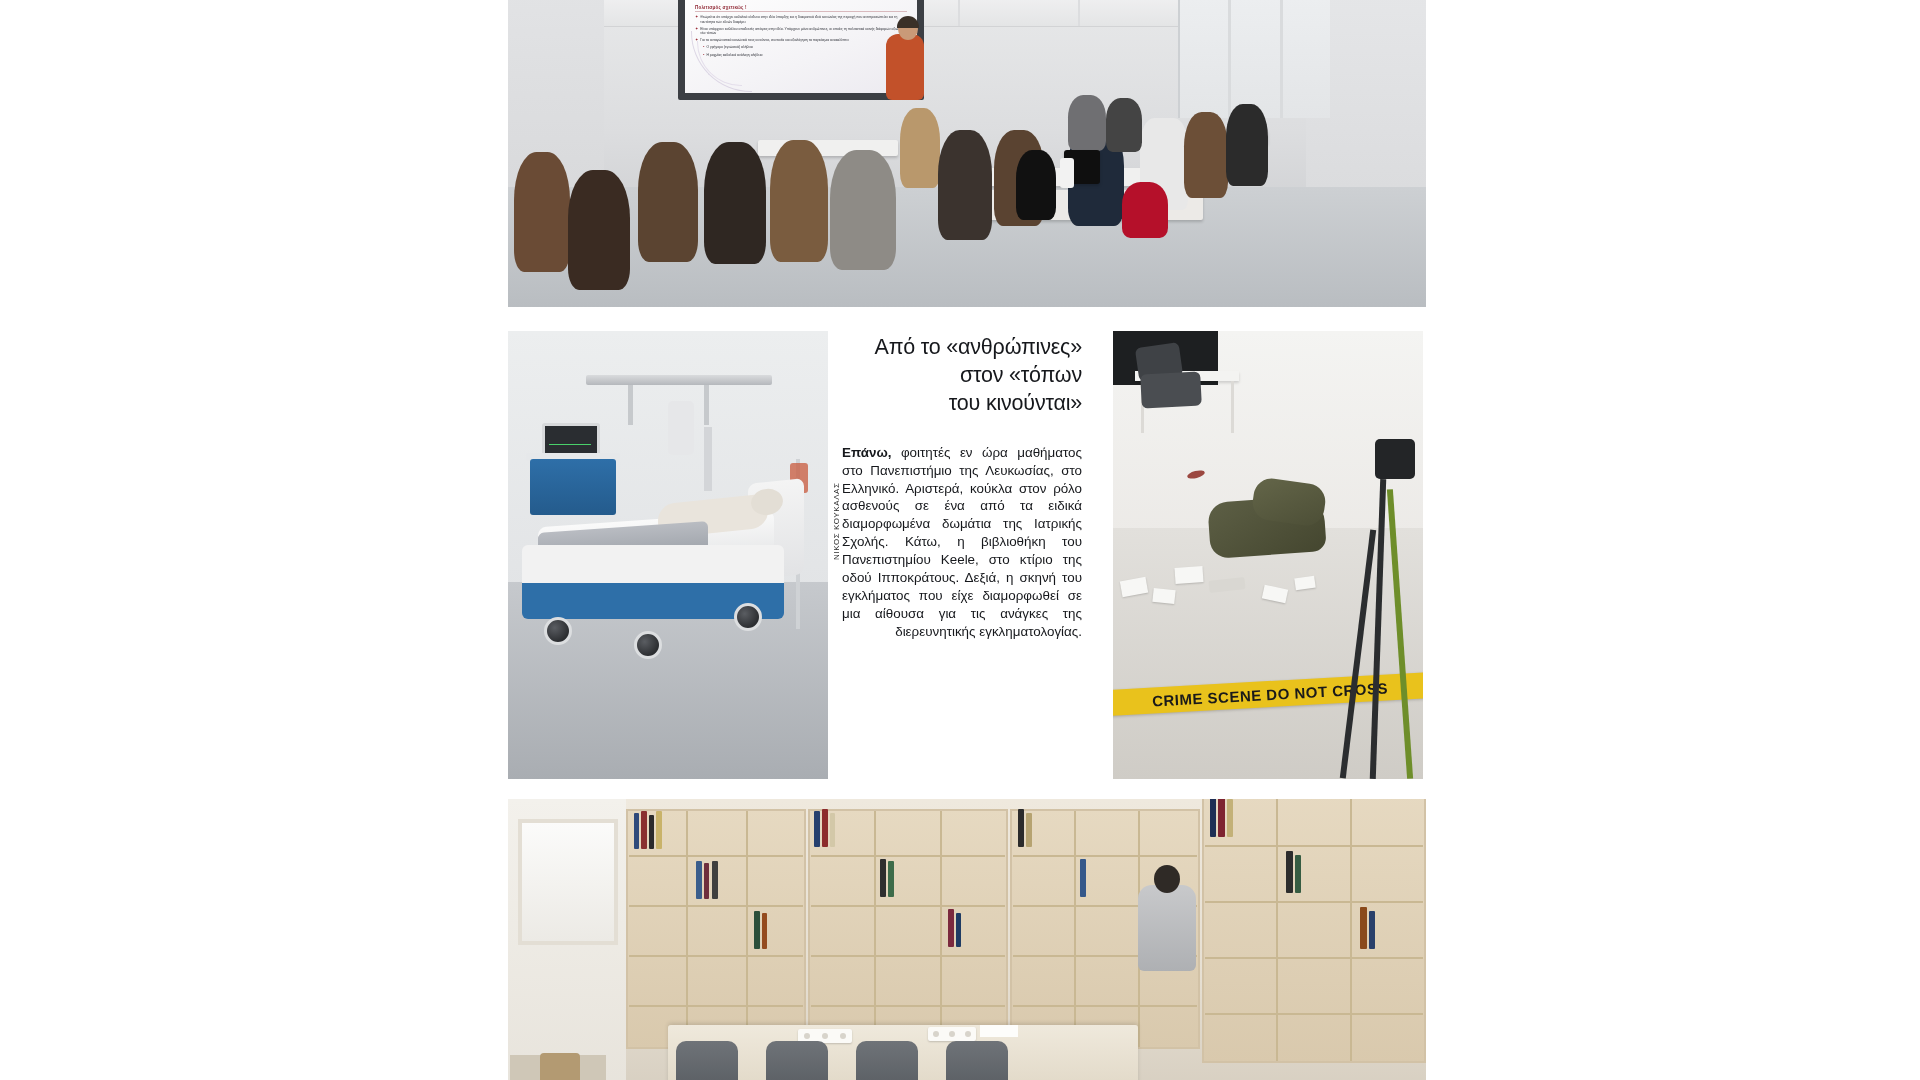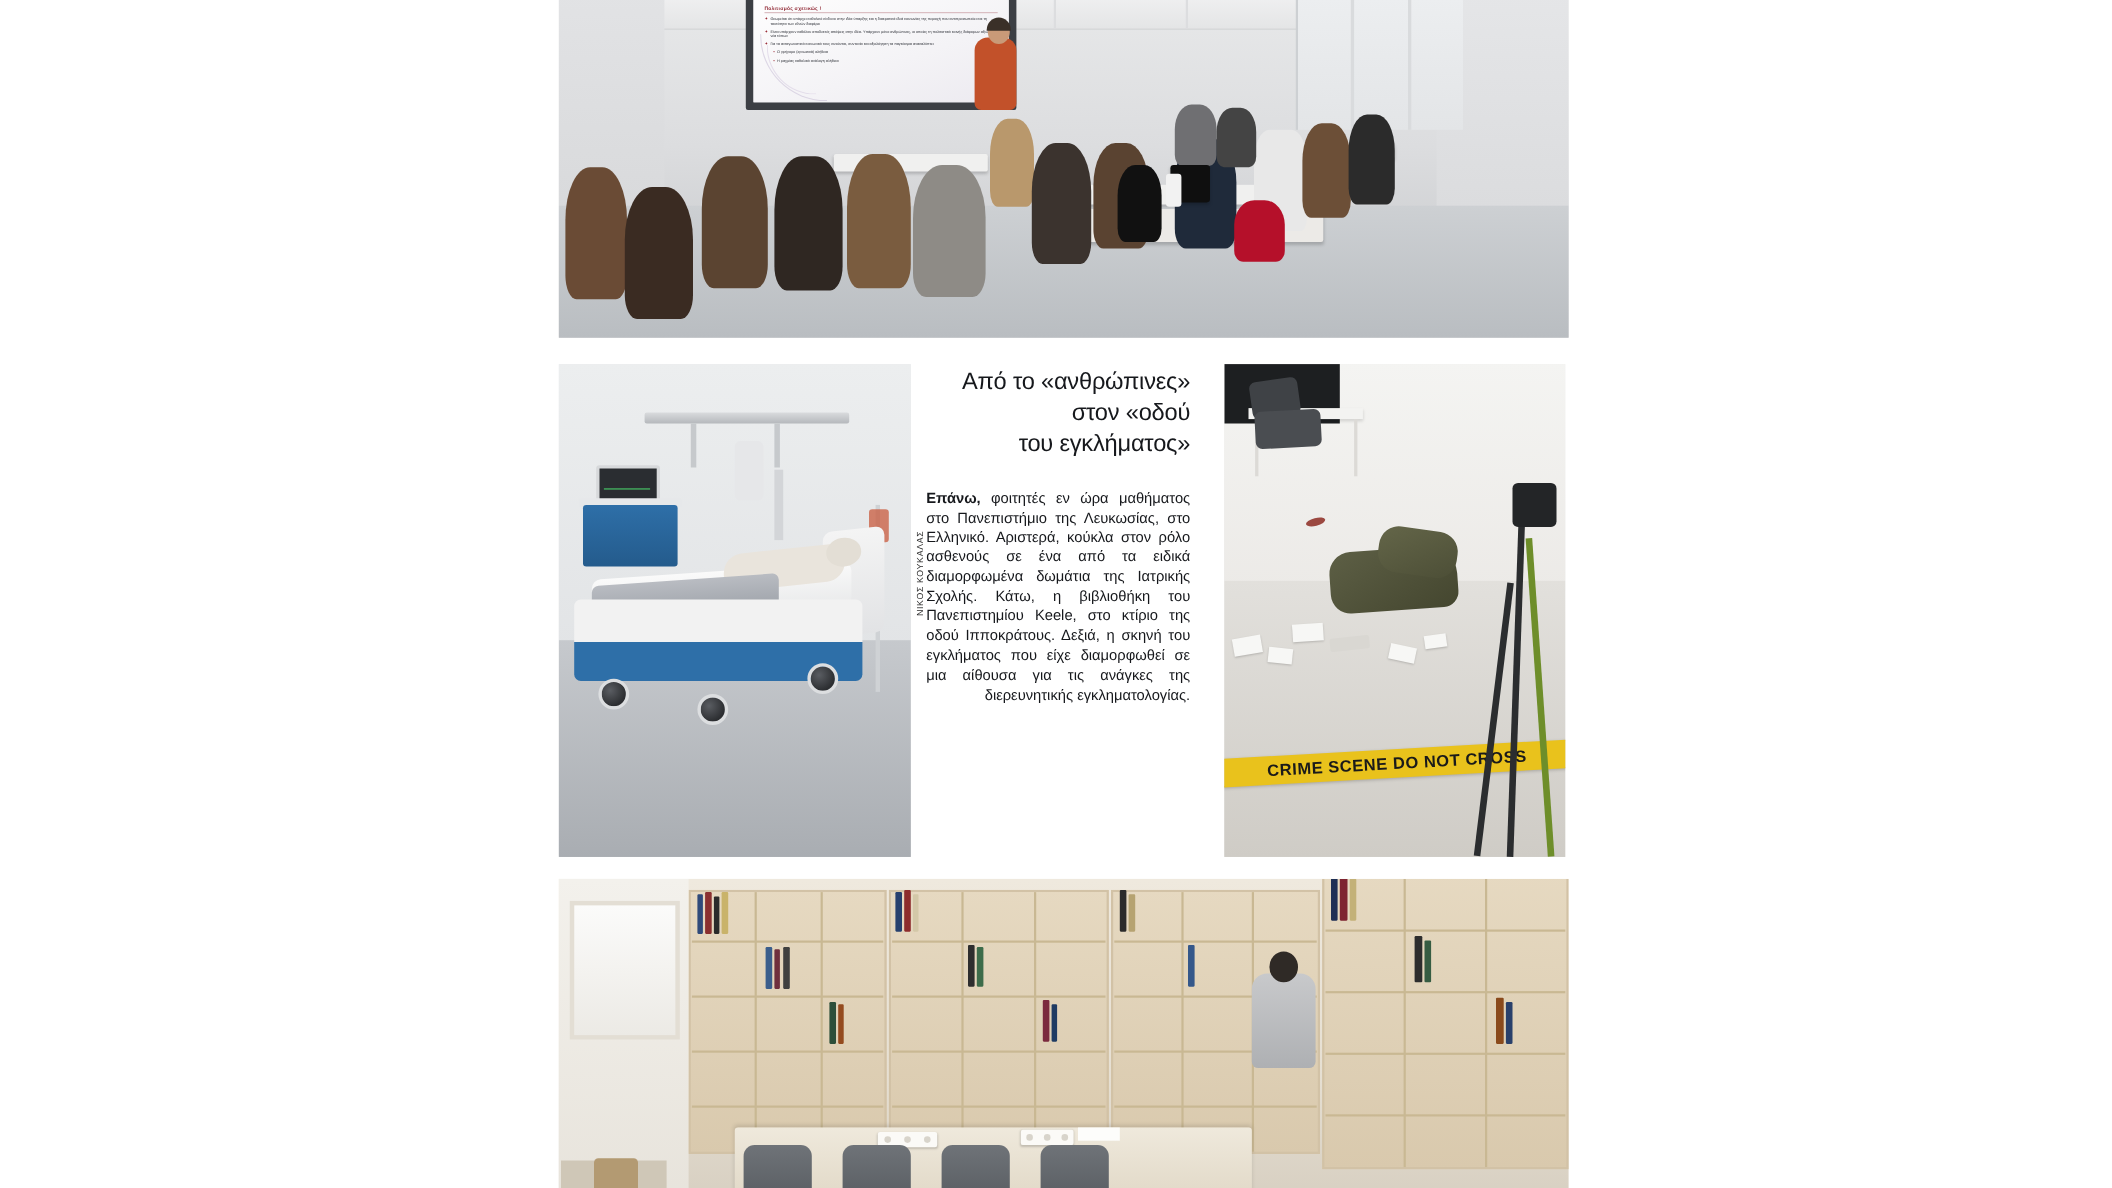--- a/index.html
+++ b/index.html
@@ -422,22 +422,22 @@
     <div class="hosp-bed-base"></div>
     <div class="hosp-wheel" style="left:36px; top:286px;"></div>
     <div class="hosp-wheel" style="left:126px; top:300px;"></div>
     <div class="hosp-wheel" style="left:226px; top:272px;"></div>
   </div>
   <div class="hosp-credit">ΝΙΚΟΣ ΚΟΥΚΑΛΑΣ</div>
 
   <div class="text-col">
     <div class="headline">
       <div>Από το «ανθρώπινες»</div>
-      <div>στον «οδού</div>
-      <div>του εγκλήματος»</div>
+      <div>στον «τόπων</div>
+      <div>του κινούνται»</div>
     </div>
     <p class="body-copy"><b>Επάνω,</b><span> φοιτητές εν ώρα μαθήμα­τος στο Πανεπιστήμιο της Λευκωσί­ας, στο Ελληνικό. Αριστερά, κούκλα στον ρόλο ασθενούς σε ένα από τα ειδικά διαμορφωμένα δωμάτια της Ιατρικής Σχολής. Κάτω, η βιβλιοθή­κη του Πανεπιστημίου Keele, στο κτίριο της οδού Ιπποκράτους. Δε­ξιά, η σκηνή του εγκλήματος που είχε διαμορφωθεί σε μια αίθουσα για τις ανάγκες της διερευνητικής εγκληματολογίας.</span></p>
   </div>
 
   <div class="photo" id="photo-crime">
     <div class="cr-wall"></div>
     <div class="cr-wall-dark"></div>
     <div class="cr-floor"></div>
 
     <div class="cr-table"></div>

